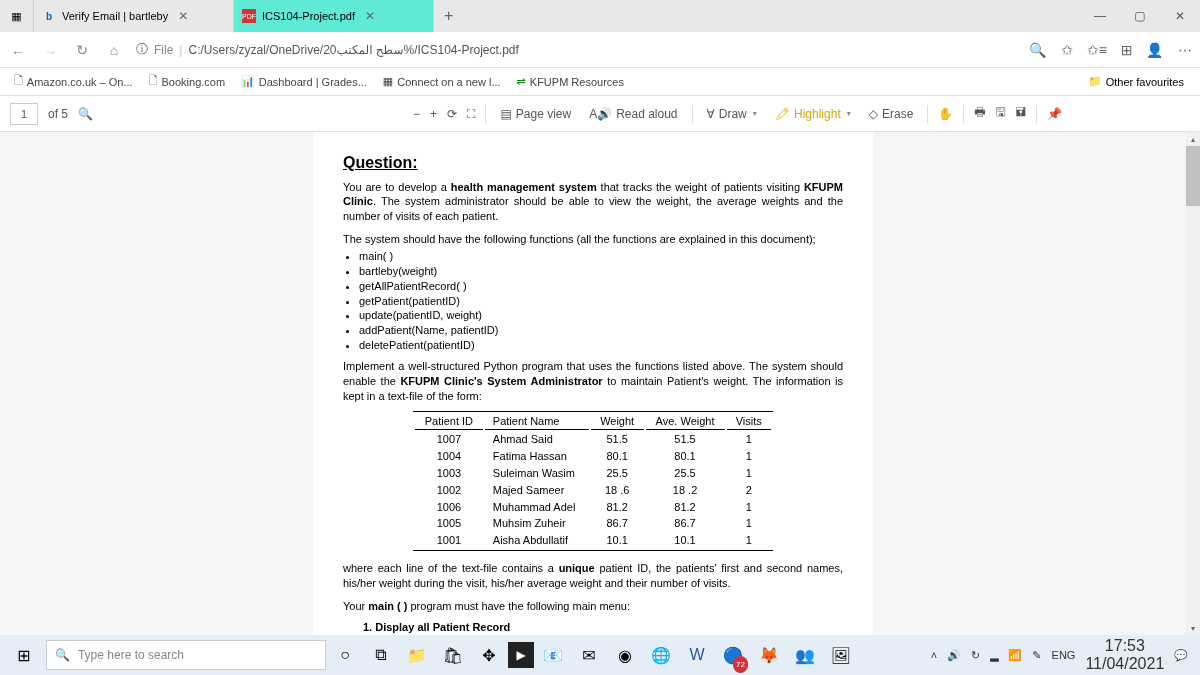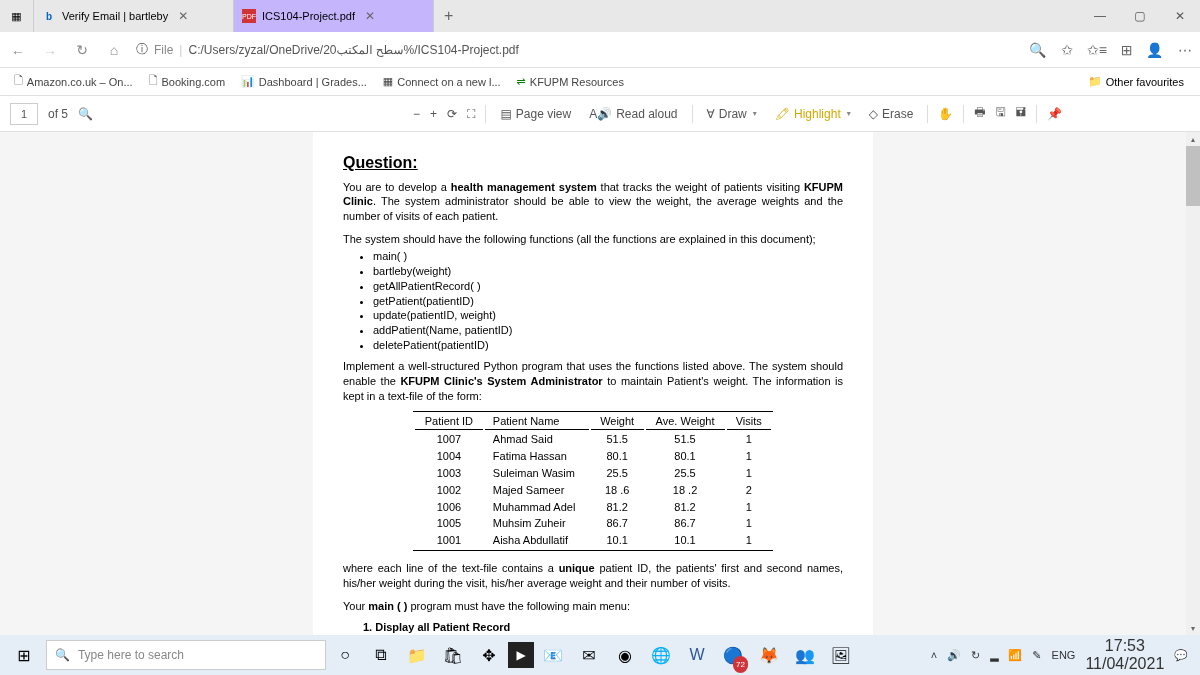--- a/index.html
+++ b/index.html
@@ -1,19 +1,19 @@
 <!DOCTYPE html>
 <html><head>
 <meta charset="utf-8">
 <style>
 *{margin:0;padding:0;box-sizing:border-box;font-family:"Segoe UI",Arial,sans-serif}
 body{width:1200px;height:675px;overflow:hidden;background:#fff;position:relative}
 .titlebar{height:32px;background:#e8e8e8;display:flex;align-items:center;position:relative}
 .tab{height:32px;display:flex;align-items:center;padding:0 8px;font-size:11px;gap:6px;border-right:1px solid #ccc}
-.tab.active{background:#c4b5fd}
+.tab.active{background:#5eead4}
 .tab-icon{width:14px;height:14px;display:flex;align-items:center;justify-content:center;font-size:10px}
 .tab-close{font-size:12px;color:#666;margin-left:4px}
 .tab-plus{padding:0 10px;font-size:16px;color:#666}
 .win-controls{position:absolute;right:0;display:flex;gap:0}
 .win-btn{width:40px;height:32px;display:flex;align-items:center;justify-content:center;font-size:12px;color:#555}
 .addressbar{height:36px;display:flex;align-items:center;padding:0 8px;gap:12px;border-bottom:1px solid #e0e0e0}
 .nav-icon{color:#888;font-size:14px;width:20px;text-align:center}
 .url-area{display:flex;align-items:center;gap:6px;flex:1;font-size:12px;color:#555}
 .url-prefix{color:#888}
 .right-icons{display:flex;gap:14px;align-items:center}
@@ -27,21 +27,21 @@
 .tb-sep{width:1px;height:18px;background:#ddd}
 .tb-spacer{flex:0 0 auto;width:300px}
 .tb-btn{display:flex;align-items:center;gap:4px;padding:0 4px}
 .pdf-content{position:absolute;top:132px;left:0;right:14px;bottom:40px;background:#f5f5f5;overflow:hidden;display:flex;justify-content:center}
 .scrollbar{position:absolute;top:132px;right:0;width:14px;bottom:40px;background:#f0f0f0}
 .scroll-thumb{position:absolute;top:0;width:14px;height:60px;background:#c0c0c0}
 .scroll-arrow{position:absolute;width:14px;height:14px;display:flex;align-items:center;justify-content:center;font-size:8px;color:#666}
 .page{width:560px;background:#fff;padding:20px 30px 10px 30px;font-family:"Times New Roman",serif;font-size:11px;color:#000;line-height:1.35}
 .page h3{font-size:16px;text-decoration:underline;margin-bottom:6px}
 .page .just{text-align:justify}
-.page ul{list-style:disc;margin-left:30px;margin-top:2px;margin-bottom:6px}
+.page ul{list-style:disc;margin-left:16px;margin-top:2px;margin-bottom:6px}
 .page ul li{font-size:11px}
 .ptable{margin:8px auto;border-top:1px solid #000;border-bottom:1px solid #000;font-size:11px;width:360px}
 .ptable th,.ptable td{padding:0 8px;text-align:left;font-weight:normal}
 .ptable th{border-bottom:1px solid #000}
 .ptable td.c,.ptable th.c{text-align:center}
 .menu-list{margin-left:20px;font-weight:bold;font-size:11px}
 .taskbar{position:absolute;bottom:0;left:0;right:0;height:40px;background:#e5eef7;display:flex;align-items:center;padding:0 4px;gap:2px}
 .start-btn{width:40px;height:40px;display:flex;align-items:center;justify-content:center;font-size:16px}
 .search-box{width:280px;height:30px;background:#fff;border:1px solid #ccc;display:flex;align-items:center;padding:0 8px;gap:8px;font-size:12px;color:#888}
 .tb-icon{width:34px;height:40px;display:flex;align-items:center;justify-content:center;font-size:16px}

